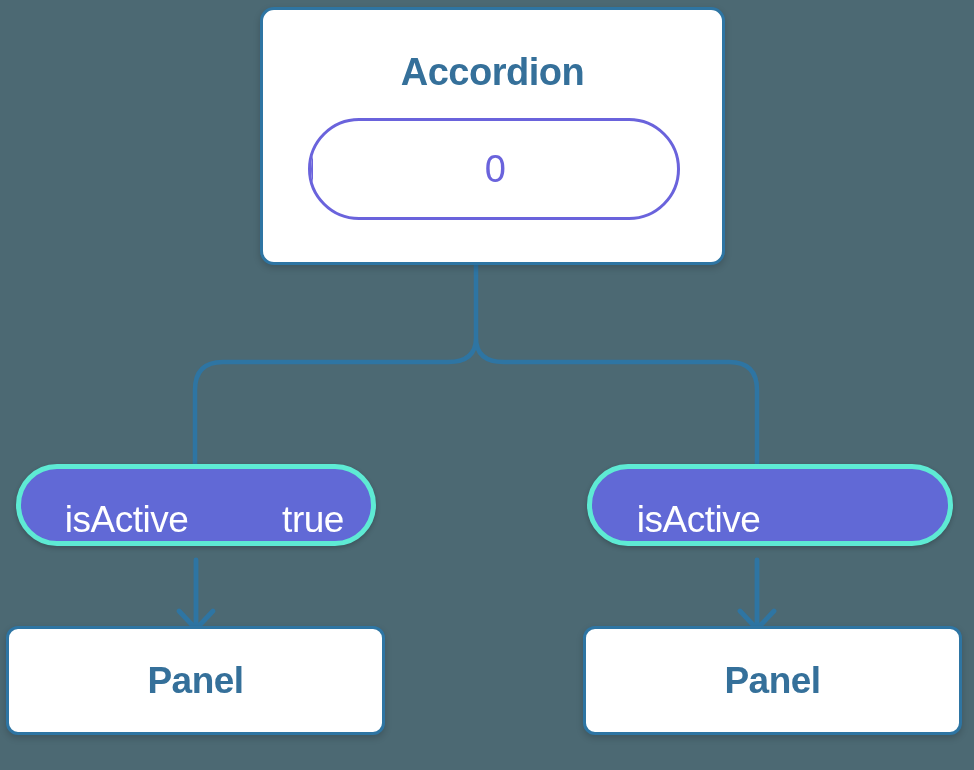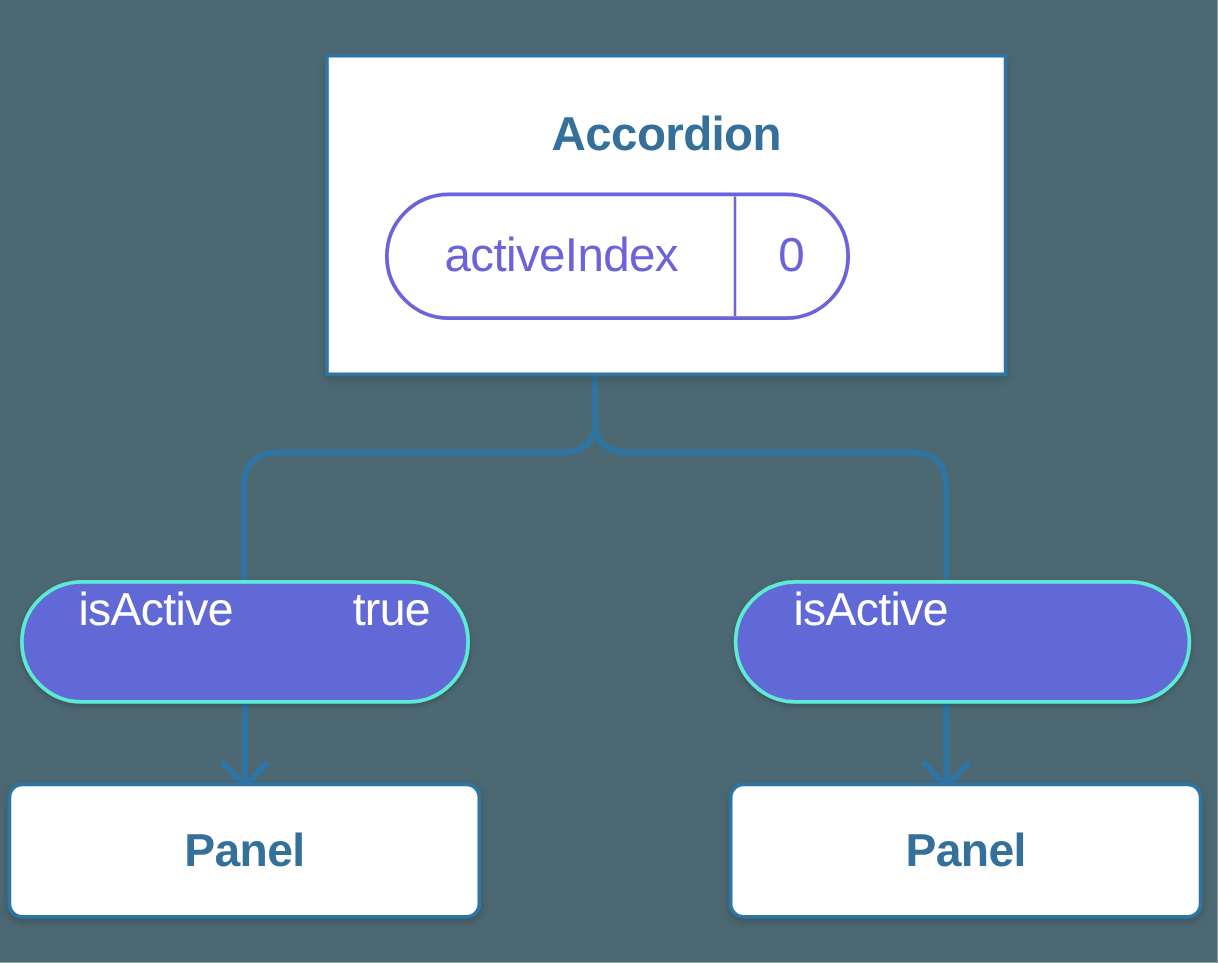--- a/index.html
+++ b/index.html
@@ -16,23 +16,22 @@
   svg.wires .trunk{stroke-width:4.5;}
   svg.wires .arrow{stroke-width:4.8;stroke-linecap:round;stroke-linejoin:round;}
 
   
   .node{
     position:absolute;z-index:1;box-sizing:border-box;
     background:var(--c-box-fill,#ffffff);
     border:3px solid var(--c-box-border-blue,#2e75a3);
   }
   .accordion-box{
-    left:260px;top:7px;width:546px;height:258px;border-radius:2px;
+    left:260px;top:7px;width:465px;height:258px;border-radius:14px;
     box-shadow:0 3px 7px rgba(0,0,0,.18);
-    margin-top:36px;
   }
   .accordion-title{
     position:absolute;top:43px;left:0;right:0;
     text-align:center;line-height:1;
     font-size:38px;font-weight:bold;letter-spacing:-.5px;
     color:var(--c-heading-blue,#35709a);
   }
   .state-pill{
     position:absolute;left:45px;top:108px;width:372px;height:102px;
     box-sizing:border-box;border:3px solid var(--c-purple-stroke,#6a63dc);
@@ -43,24 +42,24 @@
     display:flex;align-items:center;justify-content:center;
     font-size:38px;letter-spacing:-.5px;
     color:var(--c-purple-stroke,#6a63dc);
   }
   .state-pill .cell.name{width:276px;}
   .state-pill .cell.value{flex:1;}
   .state-pill .vdiv{width:2px;background:var(--c-purple-stroke,#6a63dc);}
 
   
   .prop-pill{
-    position:absolute;top:464px;height:99px;z-index:1;box-sizing:border-box;
+    position:absolute;top:464px;height:82px;z-index:1;box-sizing:border-box;
     background:var(--c-purple-fill,#6169d6);
-    border:3px solid #5eead4;border-radius:51px;
-    display:flex;align-items:flex-start;overflow:hidden;
+    border:5px solid #5eead4;border-radius:51px;
+    display:flex;align-items:flex-end;overflow:hidden;
     box-shadow:0 2px 5px rgba(0,0,0,.22);
   }
   .prop-pill.left{left:16px;width:360px;}
   .prop-pill.right{left:587px;width:366px;}
   .prop-pill .cell{
     display:flex;align-items:center;justify-content:center;
     font-size:37px;letter-spacing:-.5px;color:#ffffff;
   }
   .prop-pill.left .cell.name{width:211px;}
   .prop-pill.right .cell.name{width:213px;}
@@ -87,21 +86,20 @@
     <path class="trunk" d="M476 262 L476 338
              M476 338 Q476 362 448 362 L223 362 Q195 362 195 390 L195 466
              M476 338 Q476 362 504 362 L729 362 Q757 362 757 390 L757 466"></path>
     <path class="arrow" d="M196 560 L196 627 M179 611 L196 629 L213 611"></path>
     <path class="arrow" d="M757 560 L757 627 M740 611 L757 629 L774 611"></path>
   </svg>
 
   <div class="node accordion-box">
     <div class="accordion-title">Accordion</div>
     <div class="state-pill">
-      <div class="cell name">activeIndex</div>
       <div class="vdiv"></div>
       <div class="cell value">0</div>
     </div>
   </div>
 
   <div class="prop-pill left">
     <div class="cell name">isActive</div>
     <div class="vdiv"></div>
     <div class="cell value">true</div>
   </div>

